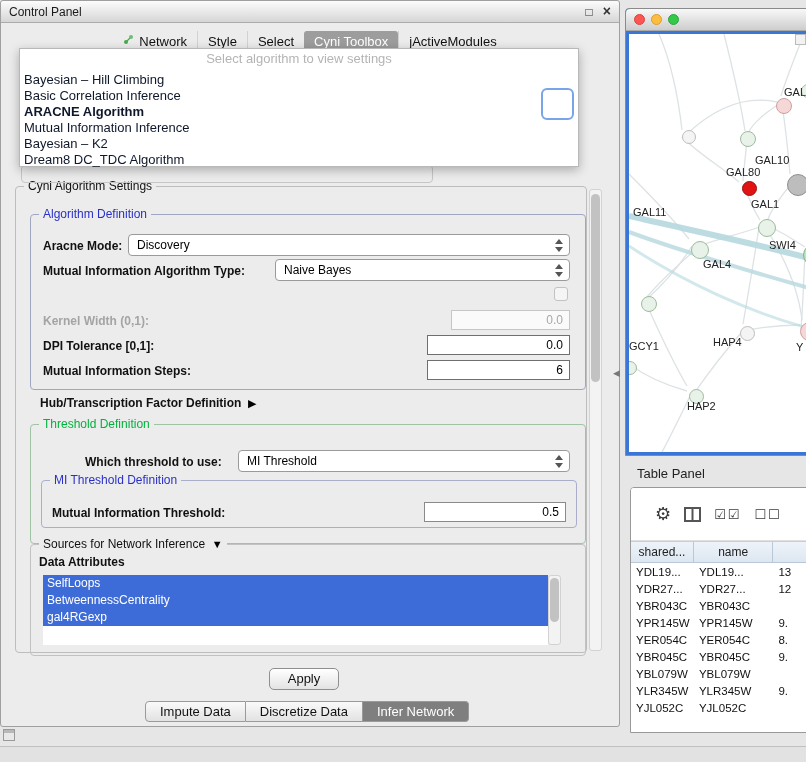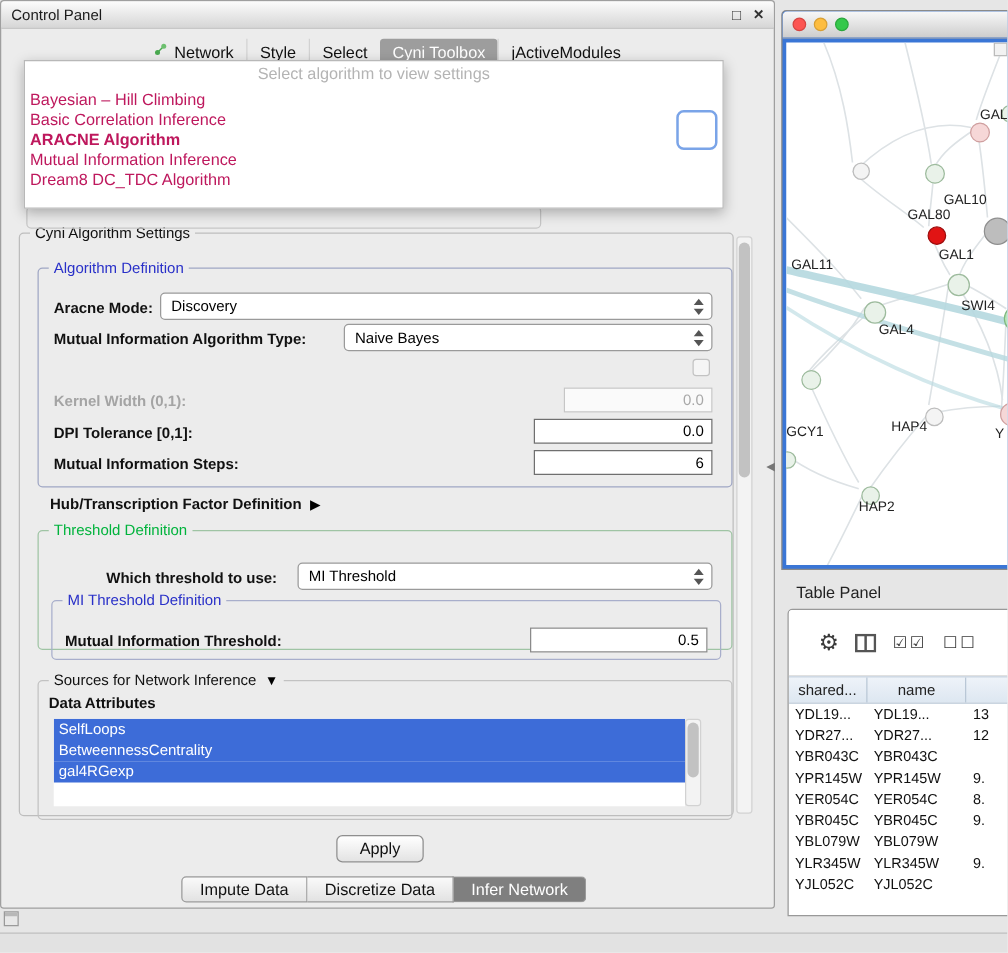--- a/index.html
+++ b/index.html
@@ -16,21 +16,21 @@
 .cp-close{font-weight:bold;font-size:14px;line-height:12px}
 
 .tabs{position:absolute;left:0;right:0;top:28px;height:24px;display:flex;justify-content:center;align-items:center}
 .tab{font-size:13px;padding:3px 10px;display:flex;align-items:flex-start;gap:5px;border-left:1px solid #d2d2d2}
 .tab:first-child{border-left:none}
 .tab.active{background:#9d9d9d;color:#fff;border-radius:3px;border-left:none}
 
 .popup{position:absolute;left:18px;top:47px;width:560px;height:119px;background:#fff;border:1px solid #b8b8b8;box-shadow:0 3px 10px rgba(0,0,0,.28);z-index:5;font-size:13px;padding-top:2px}
 .popup .ph{color:#b4b4b4;text-align:center;height:17px;line-height:15px}
 .popup .list{margin-top:4px}
-.popup .item{height:16px;line-height:16px;padding:0 4px;color:#be185d}
+.popup .item{height:16px;line-height:16px;padding:0 4px;color:#0f172a}
 .popup .item.selected{font-weight:bold}
 .help-frag{position:absolute;left:540px;top:87px;width:33px;height:32px;background:#fff;border:2px solid #7aa4e8;border-radius:6px;z-index:6}
 .combo-frag{position:absolute;left:20px;top:164px;width:412px;height:18px;border:1px solid #c6c6c6;border-radius:4px;z-index:1}
 
 .group{position:absolute;border:1px solid #bdbdbd;border-radius:4px}
 .gtitle{position:absolute;top:-8px;left:8px;background:#ececec;padding:0 4px;font-size:12px;font-weight:normal;white-space:nowrap}
 .gtitle.blue{color:#2930c8}
 .gtitle.green{color:#00b33c}
 #alg-group{border-color:#9fa6c4}
 #thr-group{border-color:#9fc4a4}
@@ -135,20 +135,21 @@
 
     <div class="combo-frag"></div>
 
     <div class="popup">
       <div class="ph">Select algorithm to view settings</div>
       <div class="list">
         <div class="item">Bayesian – Hill Climbing</div>
         <div class="item">Basic Correlation Inference</div>
         <div class="item selected">ARACNE Algorithm</div>
         <div class="item">Mutual Information Inference</div>
+        <div class="item">Bayesian – K2</div>
         <div class="item">Dream8 DC_TDC Algorithm</div>
       </div>
     </div>
     <div class="help-frag"></div>
 
     <div class="group" id="settings-group" style="left:14px;top:185px;width:572px;height:467px">
       <span class="gtitle" style="font-weight:normal">Cyni Algorithm Settings</span>
 
       <div class="group" id="alg-group" style="left:14px;top:27px;width:556px;height:176px">
         <span class="gtitle blue">Algorithm Definition</span>
@@ -181,21 +182,21 @@
 
         <span class="lbl" style="left:12px;top:149px">Mutual Information Steps:</span>
         <div class="tfield" style="left:396px;top:145px;width:143px">6</div>
       </div>
 
       <span class="lbl" style="left:24px;top:209px">
         <span>Hub/Transcription Factor Definition</span>&nbsp;
         <span class="tri">▶</span>
       </span>
 
-      <div class="group" id="thr-group" style="left:14px;top:237px;width:556px;height:96px">
+      <div class="group" id="thr-group" style="left:14px;top:237px;width:556px;height:120px">
         <span class="gtitle green">Threshold Definition</span>
 
         <span class="lbl" style="left:54px;top:30px">Which threshold to use:</span>
         <div class="combo" style="left:207px;top:25px;width:332px">
           <span>MI Threshold</span>
           <span class="arrows">
               <i class="up"></i>
               <i class="dn"></i>
             </span>
         </div>

